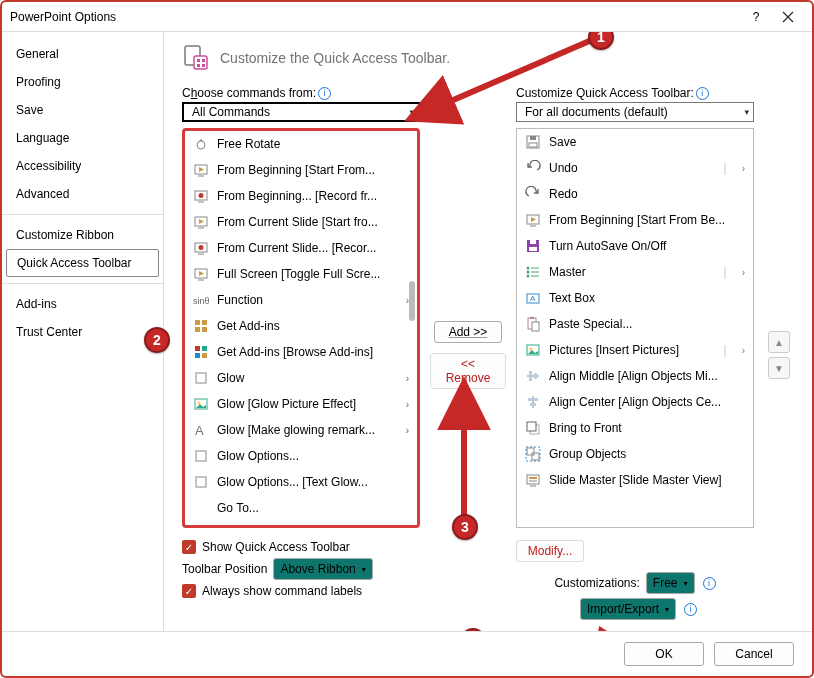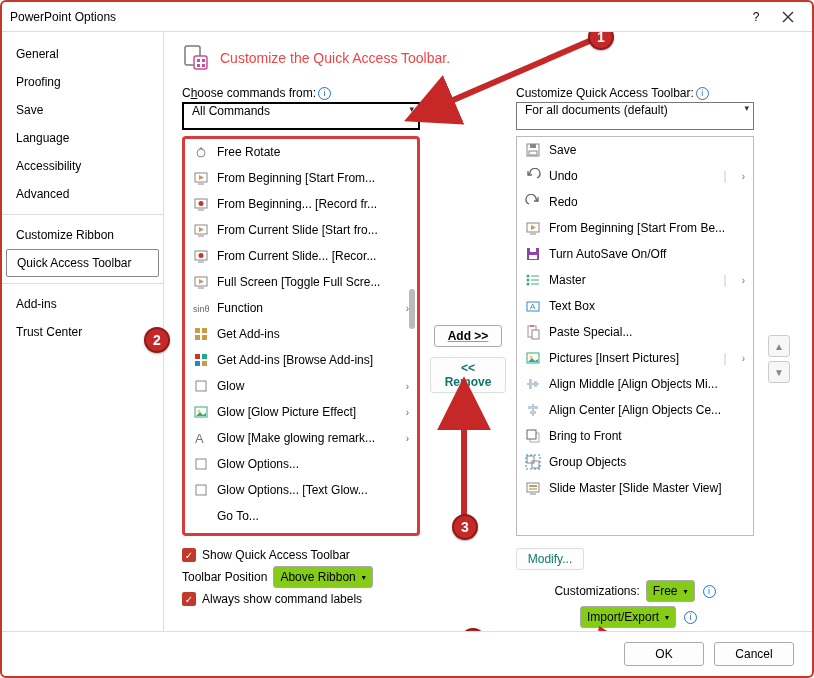--- a/index.html
+++ b/index.html
@@ -8,50 +8,50 @@
 .titlebar { display: flex; align-items: center; height: 30px; padding: 0 8px; border-bottom: 1px solid #ddd; }
 .titlebar .title { flex: 1; font-size: 12px; }
 .titlebar .tbtn { width: 32px; height: 24px; display: flex; align-items: center; justify-content: center; cursor: pointer; }
 .body { flex: 1; display: flex; overflow: hidden; }
 .sidebar { width: 165px; border-right: 1px solid #ddd; padding: 8px 0; }
 .side-item { padding: 7px 14px; font-size: 12px; cursor: pointer; }
 .side-item.selected { border: 1px solid #888; border-radius: 2px; margin: 0 4px; padding: 6px 10px; }
 .main { flex: 1; padding: 12px 18px 8px 18px; position: relative; }
 .hdr { display: flex; align-items: center; gap: 10px; margin-bottom: 14px; }
 .hdr svg { flex-shrink: 0; }
-.hdr-txt { font-size: 14px; color: #ef4444; }
+.hdr-txt { font-size: 14px; color: #737373; }
 .cols { display: flex; gap: 10px; }
 .col { display: flex; flex-direction: column; }
 .col.left { width: 238px; }
-.col.mid { width: 76px; align-items: center; justify-content: center; gap: 10px; font-weight: bold; }
+.col.mid { width: 76px; align-items: center; justify-content: center; gap: 10px; }
 .col.right { width: 238px; }
 .col.far { width: 30px; align-items: center; justify-content: center; gap: 4px; }
 .lbl { font-size: 12px; margin-bottom: 2px; }
 .lbl .u { text-decoration: underline; }
 .info { display:inline-block; width:13px; height:13px; border:1px solid #1a73d9; border-radius:50%; color:#1a73d9; font-size:9px; line-height:11px; text-align:center; vertical-align:middle; margin-left:2px; }
-.dd { height: 28px; border: 1px solid #777; background: #fff; display: flex; padding: 0 4px 0 8px; font-size: 12px; cursor: pointer; margin-bottom: 6px; }
+.dd { height: 20px; border: 1px solid #777; background: #fff; display: flex; align-items: center; padding: 0 4px 0 8px; font-size: 12px; cursor: pointer; margin-bottom: 6px; }
 .dd.heavy { border: 2px solid #000; }
 .dd .ddv { flex: 1; }
 .dd .car { font-size: 9px; color: #333; }
 .listbox { border: 1px solid #bbb; background: #fff; overflow: hidden; position: relative; }
 .listbox.left-lb { height: 400px; border: 3px solid #d83b3b; border-radius: 4px; }
 .listbox.right-lb { height: 400px; }
 .lb-inner { overflow-y: auto; height: 100%; }
 .li { display: flex; align-items: center; gap: 8px; height: 26px; padding: 0 8px; font-size: 12px; cursor: pointer; white-space: nowrap; overflow: hidden; text-overflow: ellipsis; }
 .li .ico { width: 16px; height: 16px; flex-shrink: 0; display: flex; align-items: center; justify-content: center; }
 .li .txt { flex: 1; overflow: hidden; text-overflow: ellipsis; }
 .li .sub { font-size: 10px; color: #666; }
 .btn { border: 1px solid #aaa; background: #fdfdfd; border-radius: 3px; padding: 3px 10px; font-size: 12px; cursor: pointer; min-width: 68px; text-align: center; }
-.btn.dis { color: #0f766e; border-color: #ddd; cursor: default; }
+.btn.dis { color: #b91c1c; border-color: #ddd; cursor: default; }
 .sqbtn { width:22px; height:22px; border:1px solid #ccc; background:#f7f7f7; border-radius:3px; display:flex; align-items:center; justify-content:center; font-size:10px; color:#888; }
 .below { margin-top: 8px; font-size: 12px; }
 .chk { display: flex; align-items: center; gap: 6px; margin: 4px 0; }
 .chkbox { width:14px; height:14px; background:#c0392b; border-radius:2px; display:flex; align-items:center; justify-content:center; color:#fff; font-size:10px; }
 .row { display:flex; align-items:center; gap:6px; margin:4px 0; }
-.small-dd { height:22px; border:1px solid #aaa; border-radius:3px; padding:0 6px; display:flex; align-items:center; gap:6px; font-size:12px; background:#84cc16; cursor:pointer; }
+.small-dd { height:22px; border:1px solid #aaa; border-radius:3px; padding:0 6px; display:flex; align-items:center; gap:6px; font-size:12px; background:#0f766e; cursor:pointer; }
 .small-dd .car { font-size:8px; }
 .footer { border-top:1px solid #ddd; padding:10px 18px; display:flex; justify-content:flex-end; gap:10px; }
 .fbtn { border:1px solid #aaa; background:#fdfdfd; border-radius:3px; width:80px; height:24px; font-size:12px; cursor:pointer; }
 
 
 .ico svg { width:16px; height:16px; }
 
 
 .anno { position:absolute; pointer-events:none; }
 .circ { width:26px; height:26px; border-radius:50%; background:#c62828; border:2px solid #8e1b1b; color:#fff; font-weight:bold; font-size:14px; display:flex; align-items:center; justify-content:center; position:absolute; box-shadow:0 1px 2px rgba(0,0,0,.3); }

